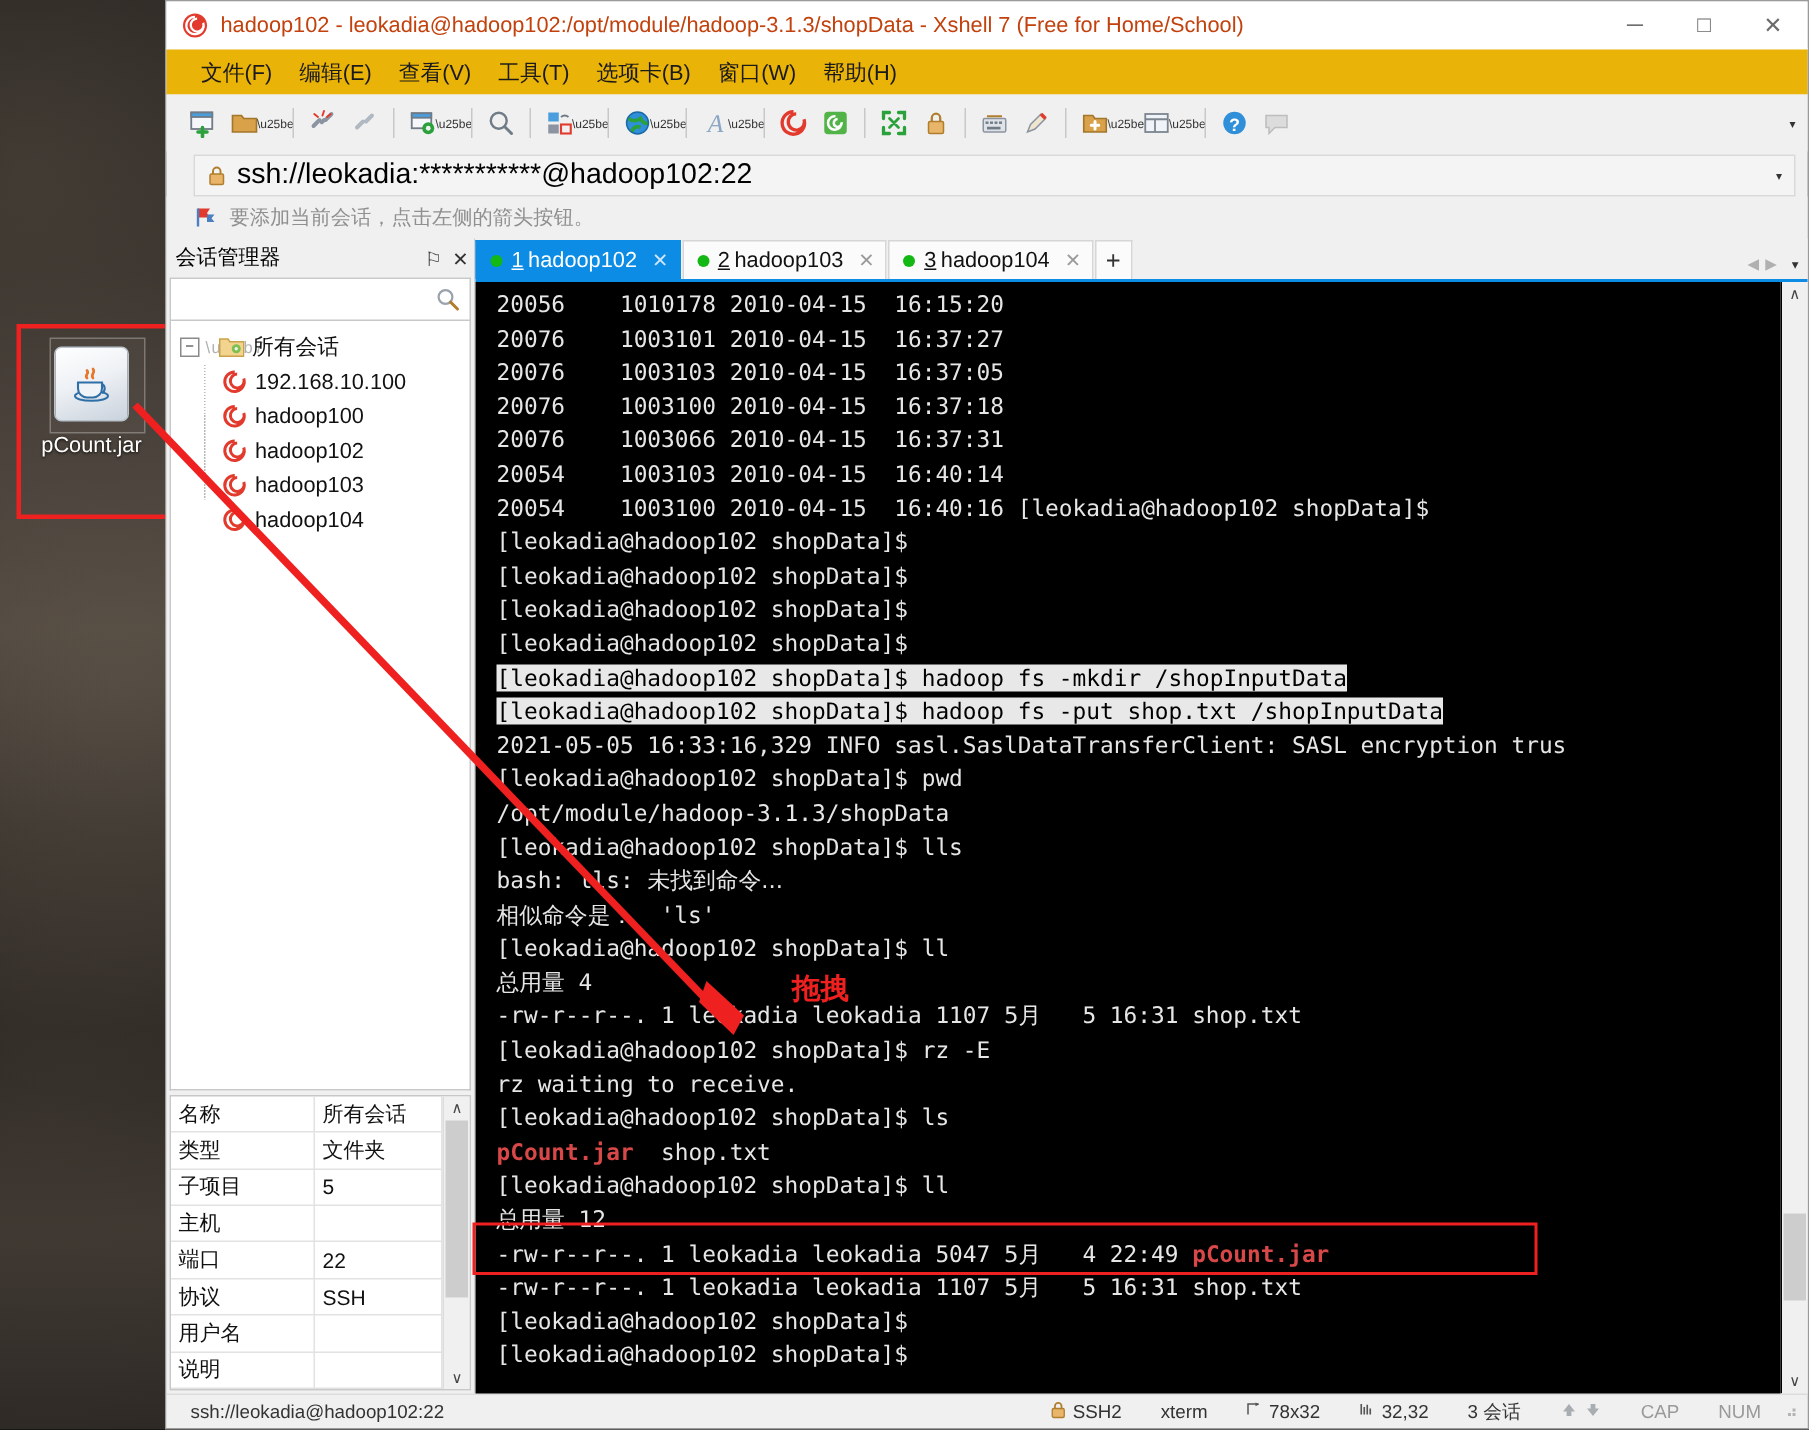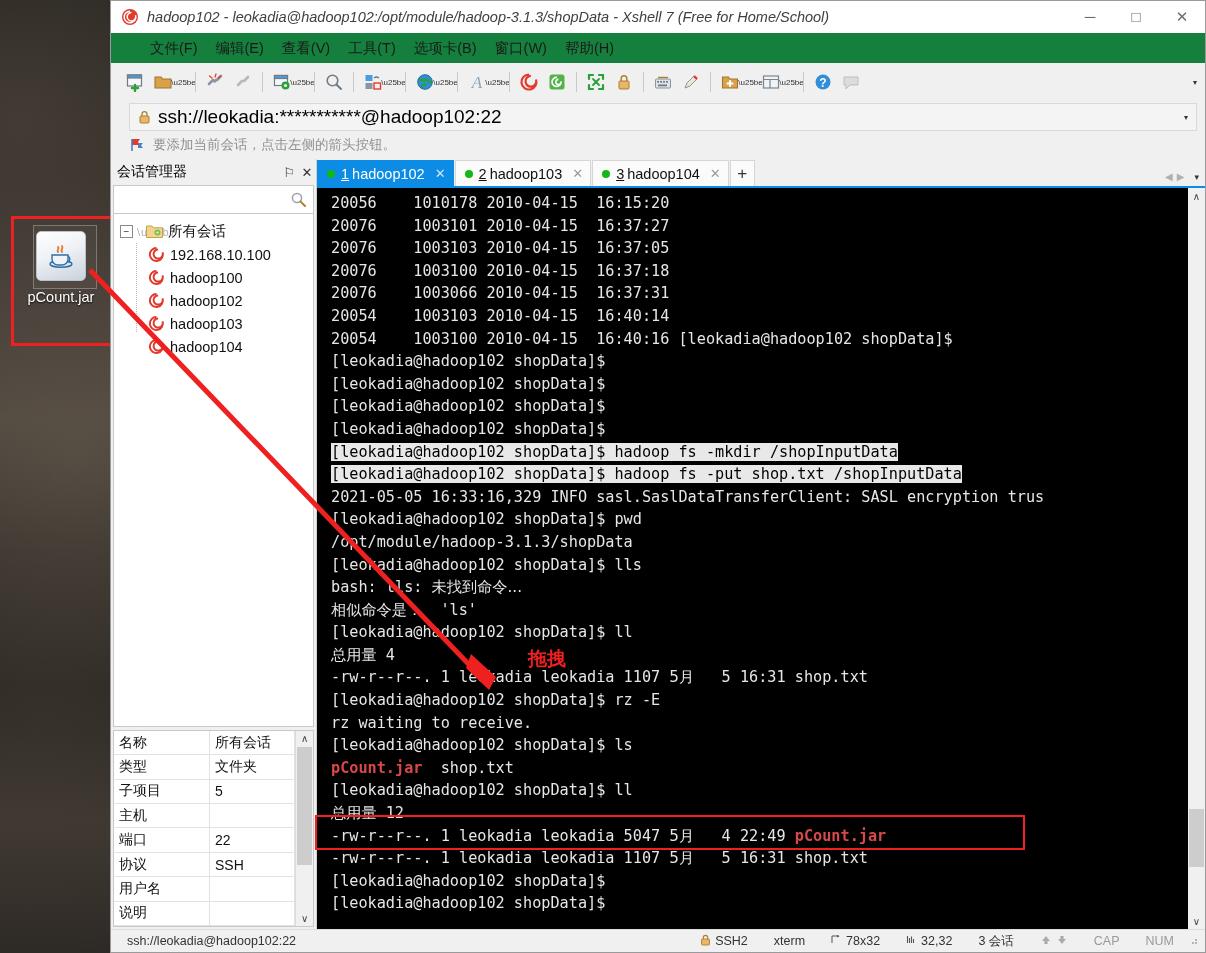--- a/index.html
+++ b/index.html
@@ -76,33 +76,32 @@
     height: 31px; background: #ffffff;
     display: flex; align-items: center;
     flex: 0 0 auto;
     border-bottom: 1px solid #ffffff;
   }
   #titlebar .app-icon {
     width: 18px; height: 18px; margin-left: 10px; margin-right: 8px;
     flex: 0 0 auto;
   }
   #titlebar .title-text {
-    font-size: 14.5px; color: #404040; white-space: nowrap; overflow: hidden;
+    font-size: 14.5px; color: #c2410c; white-space: nowrap; overflow: hidden;
     flex: 1 1 auto;
-    font-style: italic;
   }
   .win-btn {
     width: 46px; height: 30px; display:flex; align-items:center; justify-content:center;
     color:#6b6b6b; font-size: 15px; flex: 0 0 auto;
   }
 
   
   #menubar {
     height: 30px; display: flex; align-items: center;
-    background: #15803d; padding-left: 30px; flex: 0 0 auto;
+    background: #eab308; padding-left: 14px; flex: 0 0 auto;
   }
   #menubar .menu-item {
     font-size: 14.5px; color: #1a1a1a; padding: 4px 9px; white-space: nowrap;
   }
 
   
   #toolbar {
     height: 38px; background: #f0f0f0; display:flex; align-items:center;
     padding-left: 10px; flex: 0 0 auto; position: relative;
   }

